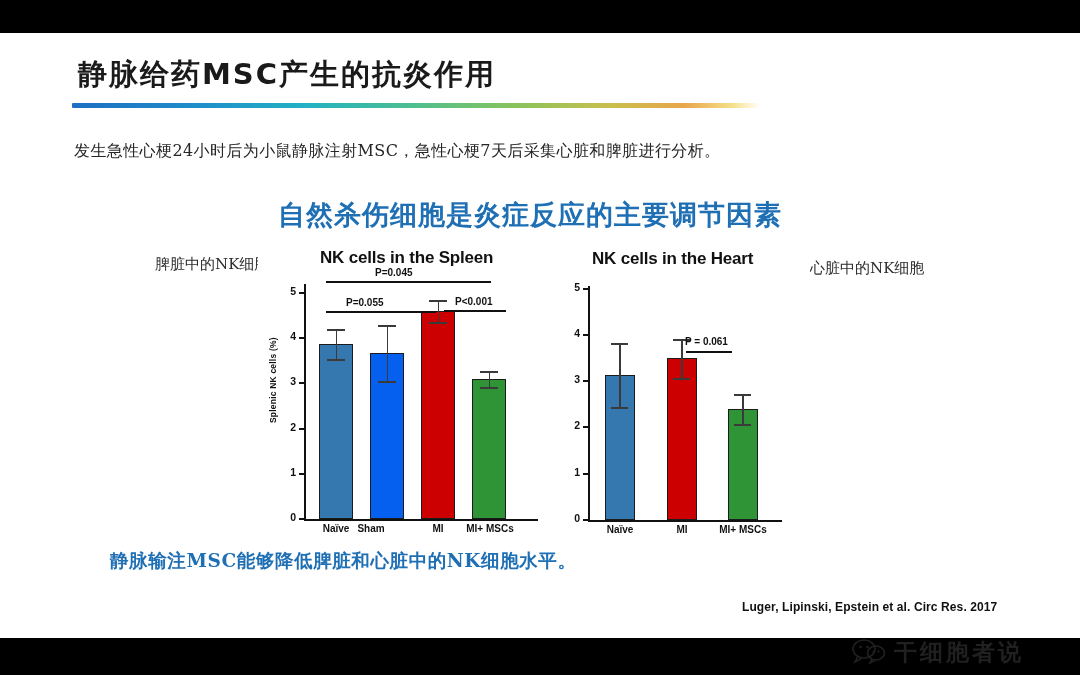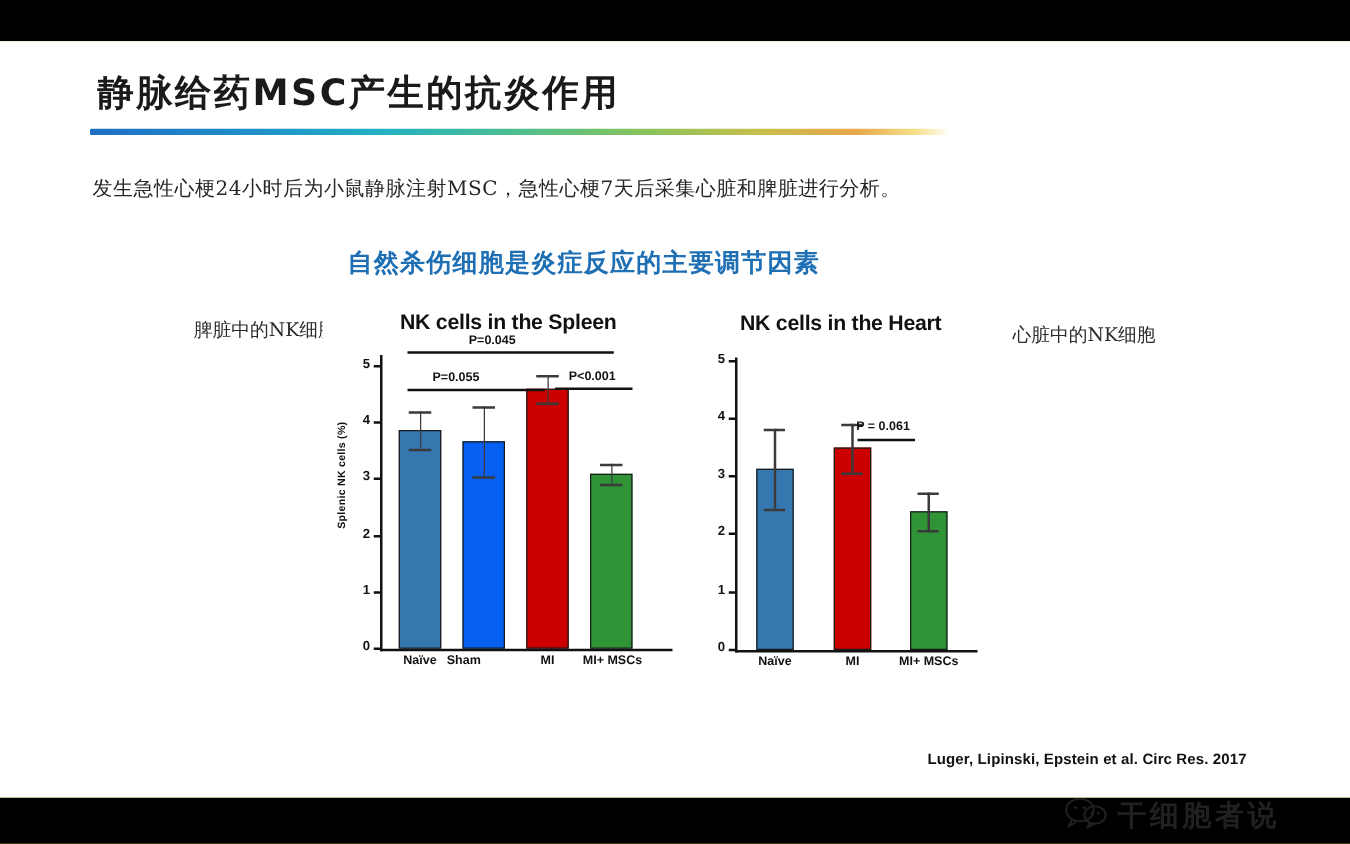--- a/index.html
+++ b/index.html
@@ -1,36 +1,36 @@
 <!DOCTYPE html>
 <html><head>
 <meta charset="utf-8">
 <style>
   html,body{margin:0;padding:0;background:#000;}
   body{width:1080px;height:675px;font-family:"Liberation Sans",sans-serif;overflow:hidden;}
-  .slide{position:relative;width:1080px;height:675px;background:#fde047;}
+  .slide{position:relative;width:1080px;height:675px;background:#b91c1c;}
   .letterbox{position:absolute;left:0;width:1080px;background:#000;}
   .lb-top{top:0;height:33px;}
   .lb-bot{bottom:0;height:37px;}
   .canvas{position:absolute;left:0;top:33px;width:1080px;height:605px;background:#fff;}
 
   
   .title{position:absolute;left:78px;top:22px;font-family:"DejaVu Sans","Liberation Sans",sans-serif;
          font-size:29px;font-weight:600;color:#1a1a1a;letter-spacing:2px;white-space:nowrap;}
   .title-rule{position:absolute;left:72px;top:70px;width:688px;height:5px;border-radius:1px;
       background:linear-gradient(90deg,#1f6fc4 0%,#1f8ec9 18%,#22b2c3 34%,#4fbf8e 50%,#86c35c 64%,
                  #c8bf4c 78%,#e8a64a 89%,#f6e08a 96%,#ffffff 100%);}
 
   
   .lead{position:absolute;left:74px;top:108px;font-family:"DejaVu Serif","Liberation Serif",serif;
         font-size:16px;color:#262626;white-space:nowrap;letter-spacing:.4px;}
 
   
   .blue-head{position:absolute;left:278px;top:164px;font-family:Liberation Mono, monospace;
-     font-size:20px;font-weight:700;color:#1f6fb5;letter-spacing:1px;white-space:nowrap;}
+     font-size:27px;font-weight:700;color:#1f6fb5;letter-spacing:1px;white-space:nowrap;}
 
   
   .cap{position:absolute;font-family:"DejaVu Serif","Liberation Serif",serif;font-size:15px;
        color:#2b2b2b;white-space:nowrap;}
   .cap-left{left:155px;top:222px;}
   .cap-right{left:810px;top:226px;}
 
   
   .concl{position:absolute;left:110px;top:515px;font-family:"DejaVu Serif","Liberation Serif",serif;
          font-size:18.5px;font-weight:700;color:#1f6fb5;letter-spacing:.6px;white-space:nowrap;}
@@ -186,20 +186,21 @@
       <div class="bar c-green" style="left:176px;top:161px;width:30px;height:111px;"></div>
       <div class="err" style="left:190px;top:146px;height:30px;"></div>
       <div class="errcap" style="left:182px;top:146px;width:17px;"></div>
       <div class="errcap" style="left:182px;top:176px;width:17px;"></div>
       <div class="xlab" style="left:160px;top:276px;width:62px;">MI+ MSCs</div>
 
       <div class="pline" style="left:134px;top:103px;width:46px;"></div>
       <div class="ptxt" style="left:133px;top:88px;">P = 0.061</div>
     </div>
 
+    <div class="concl">静脉输注MSC能够降低脾脏和心脏中的NK细胞水平。</div>
     <div class="cite">Luger, Lipinski, Epstein et al. Circ Res. 2017</div>
 
     <div class="wm">
       <span>
         <svg width="34" height="26" viewBox="0 0 34 26">
           <ellipse cx="12" cy="11" rx="11" ry="9" fill="none" stroke="#6b6b6b" stroke-width="1.6"></ellipse>
           <path d="M6 18 L3 24 L9.5 20.2" fill="none" stroke="#6b6b6b" stroke-width="1.6"></path>
           <circle cx="8.5" cy="9" r="1.3" fill="#6b6b6b"></circle>
           <circle cx="15.5" cy="9" r="1.3" fill="#6b6b6b"></circle>
           <ellipse cx="24" cy="15" rx="8.5" ry="7" fill="none" stroke="#6b6b6b" stroke-width="1.6"></ellipse>

